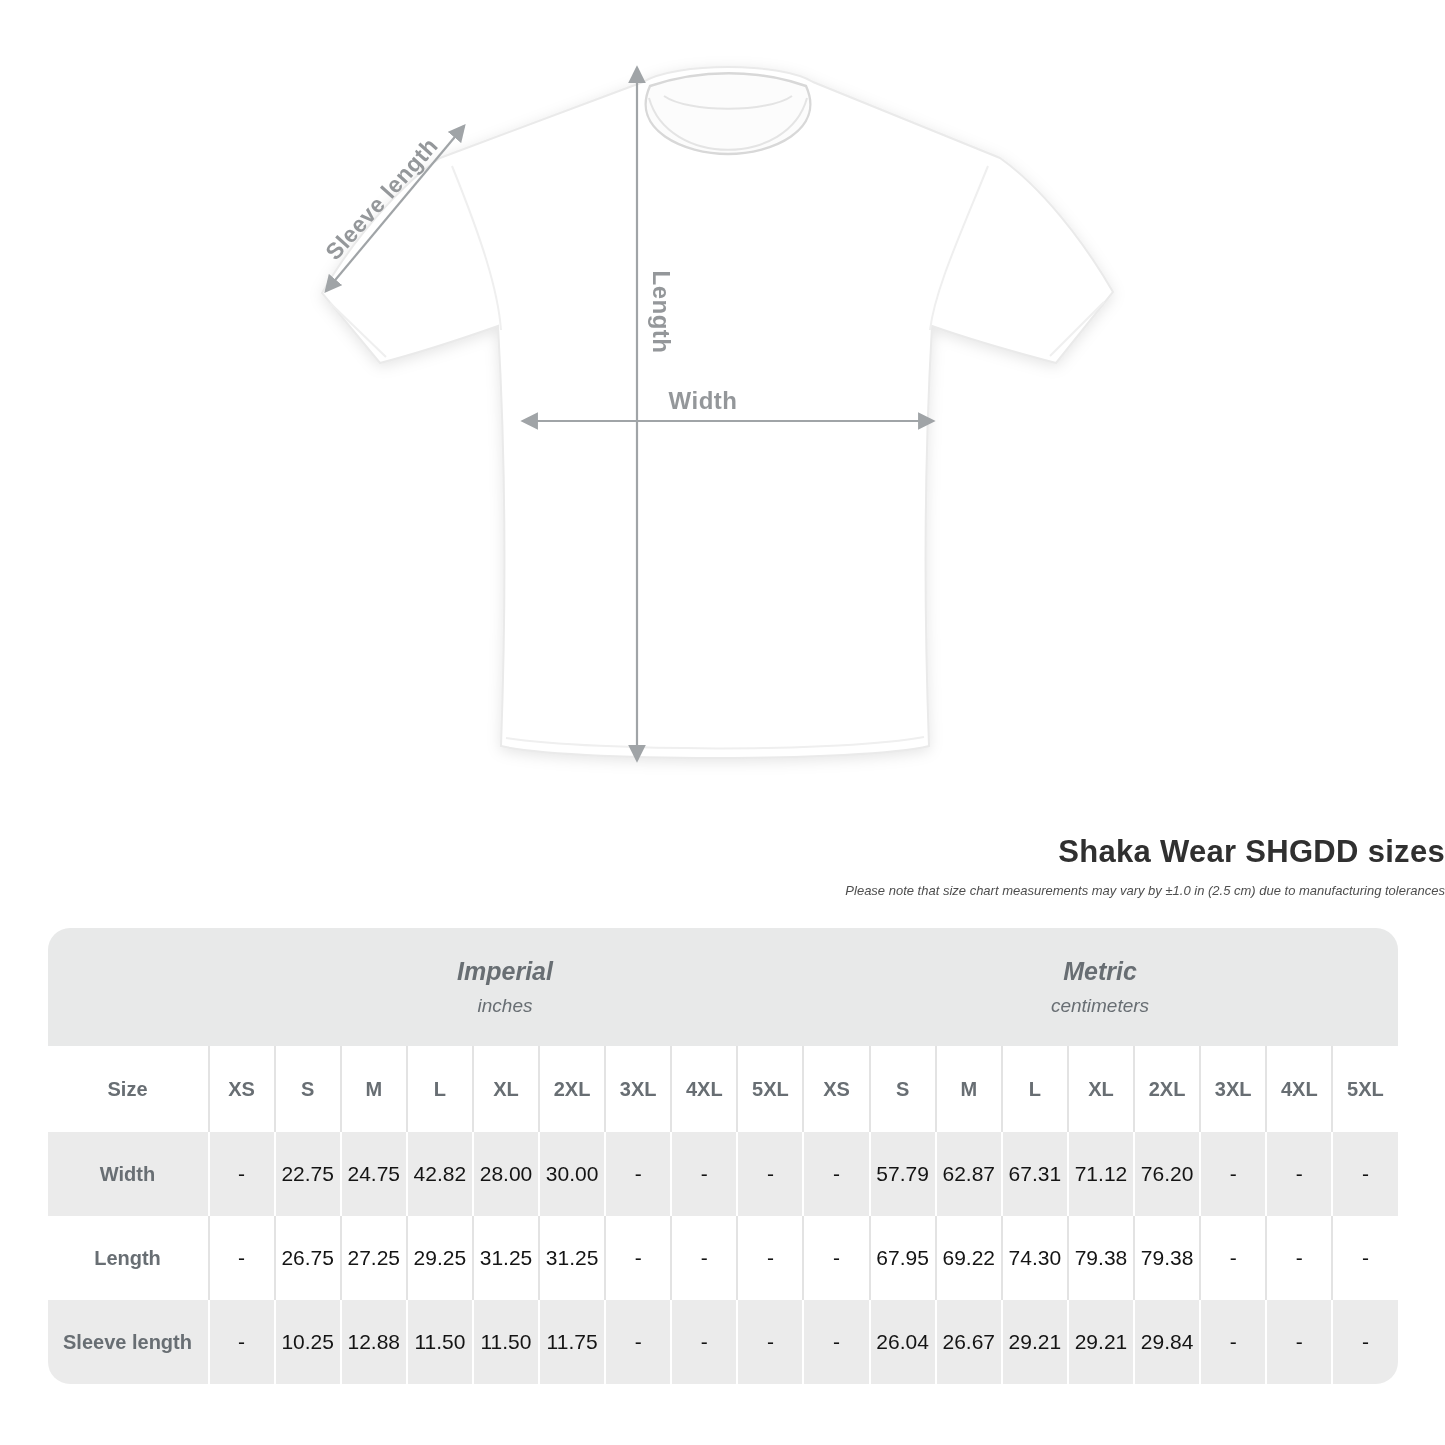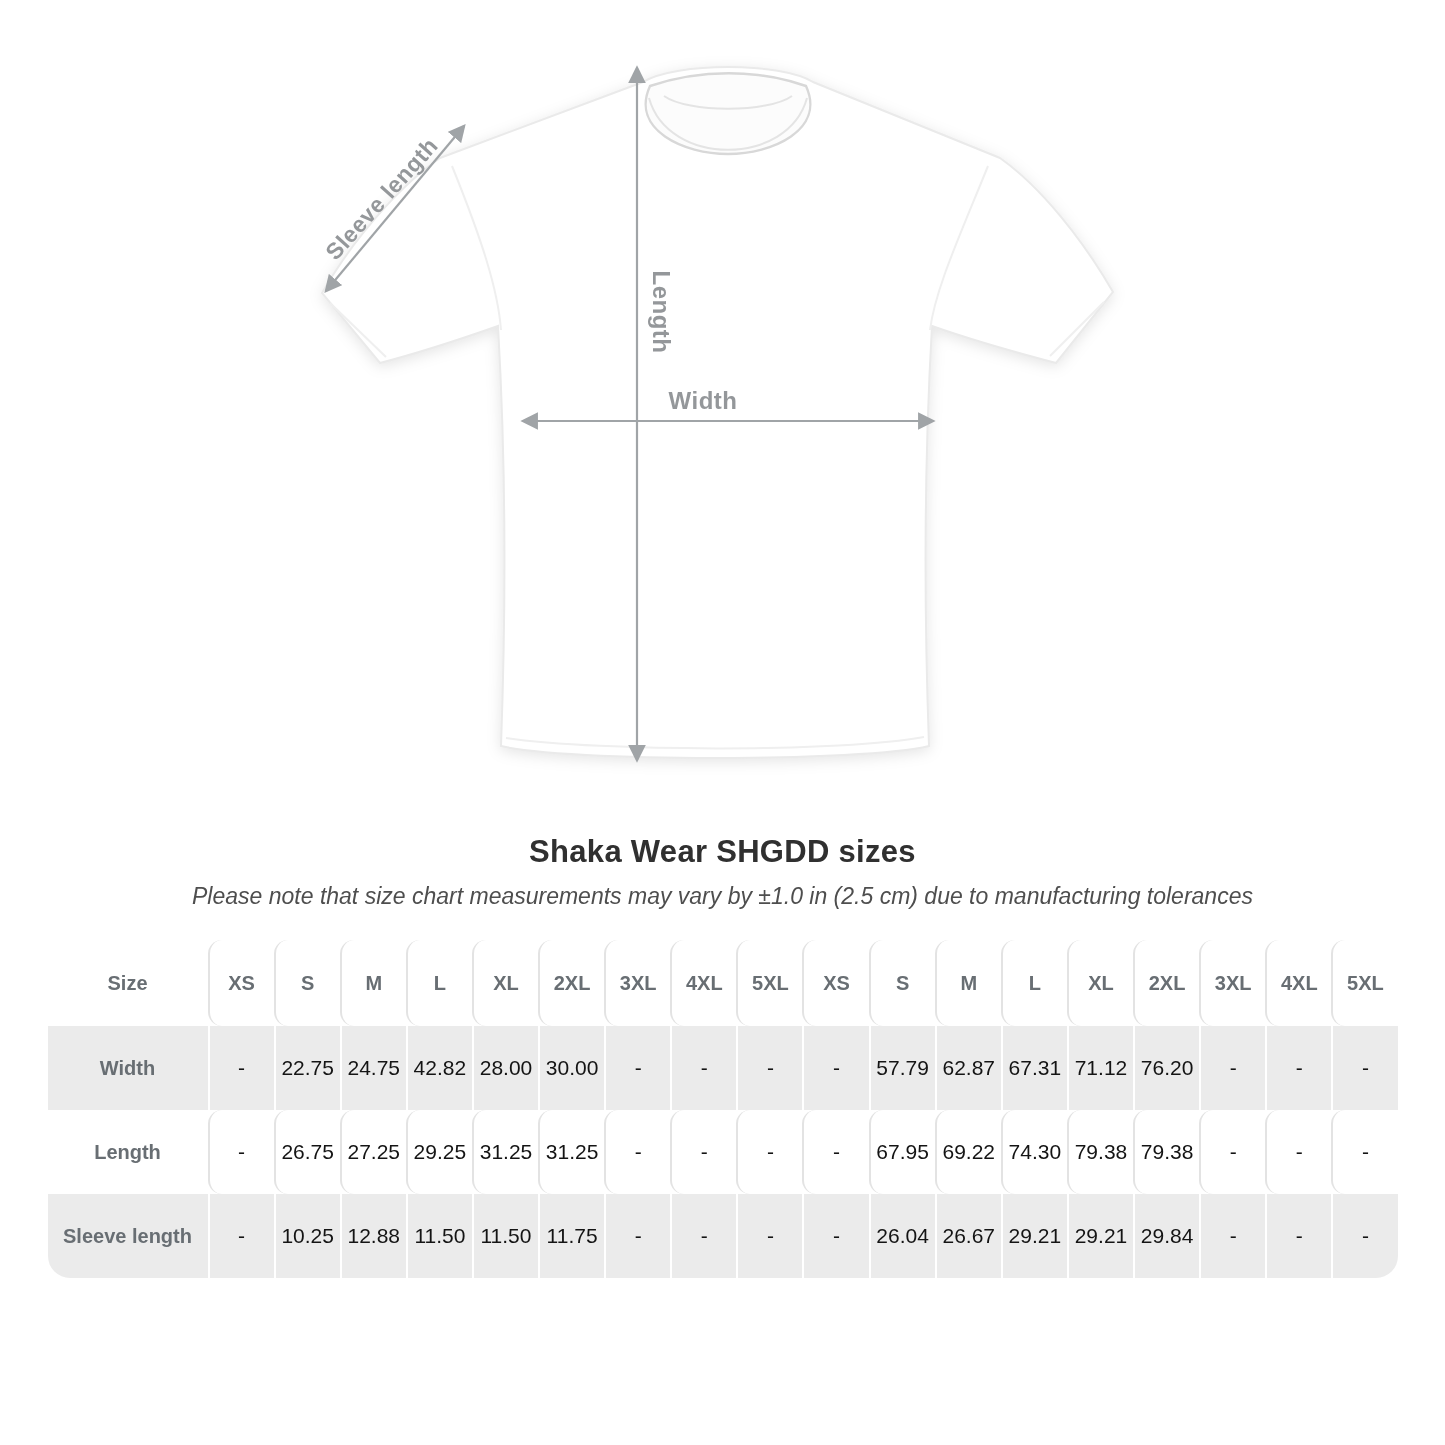--- a/index.html
+++ b/index.html
@@ -31,39 +31,39 @@
   .arrow{stroke:var(--arrow-gray);stroke-width:2.2;fill:none;}
   .arrow-head{fill:var(--arrow-gray);}
   .dim-label{
     position:absolute;font-weight:bold;font-size:24px;color:var(--label-gray);
     white-space:nowrap;letter-spacing:0.5px;
   }
   .dim-label.width{left:703px;top:401px;transform:translate(-50%,-50%);}
   .dim-label.length{left:661px;top:312px;transform:translate(-50%,-50%) rotate(90deg);}
   .dim-label.sleeve{left:382px;top:199px;transform:translate(-50%,-50%) rotate(-48deg);font-size:23px;}
   
-  .title-block{text-align:center;margin-top:16px;}
+  .title-block{text-align:right;margin-top:16px;}
   .chart-title{font-size:31px;font-weight:bold;color:var(--title-dark);letter-spacing:0.3px;}
-  .chart-subtitle{font-size:23px;font-style:italic;color:var(--subtitle-gray);margin-top:13px;}
+  .chart-subtitle{font-size:13px;font-style:italic;color:var(--subtitle-gray);margin-top:13px;}
   
   .table-wrap{
     width:1350px;margin:30px auto 0 auto;border-radius:22px;overflow:hidden;
   }
   table.size-table{width:100%;border-collapse:separate;border-spacing:0;table-layout:fixed;}
   col.c-label{width:160px;}
   td{text-align:center;vertical-align:middle;}
   tr.band-row td{background:var(--band-gray);height:118px;}
   .unit-name{font-size:25px;font-weight:bold;font-style:italic;color:var(--header-text-gray);}
   .unit-sub{font-size:19px;font-style:italic;color:var(--header-text-gray);margin-top:9px;}
   tr.size-row td{background:#ffffff;height:86px;font-weight:bold;font-size:20px;color:var(--header-text-gray);}
   tr.data-row td{height:84px;font-size:21px;color:var(--value-black);}
   tr.data-row td.lbl{font-weight:bold;font-size:20px;color:var(--header-text-gray);}
   tr.r-gray td{background:var(--row-gray);}
   tr.r-white td{background:#ffffff;}
-  tr.r-white td:not(:first-child){border-left:2px solid var(--sep-on-white);border-radius:14px;}
+  tr.r-white td:not(:first-child){border-left:2px solid var(--sep-on-white);}
   tr.r-gray td:not(:first-child){border-left:2px solid #ffffff;}
 </style>
 </head>
 <body>
 
 <div class="figure">
   <svg width="1445" height="818" viewBox="0 0 1445 818">
     <defs>
       <marker id="ah" viewBox="0 0 10 10" refX="8.5" refY="5" markerWidth="8" markerHeight="8" orient="auto-start-reverse">
         <path d="M0,0 L10,5 L0,10 z" class="arrow-head"></path>
@@ -134,20 +134,31 @@
         <col>
         <col>
         <col>
         <col>
         <col>
         <col>
         <col>
         <col>
     </colgroup>
     <tbody>
+        <tr class="band-row">
+      <td></td>
+      <td colspan="9">
+        <div class="unit-name">Imperial</div>
+        <div class="unit-sub">inches</div>
+      </td>
+      <td colspan="9">
+        <div class="unit-name">Metric</div>
+        <div class="unit-sub">centimeters</div>
+      </td>
+    </tr>
     <tr class="size-row r-white">
       <td class="lbl">Size</td>
       <td>XS</td>
       <td>S</td>
       <td>M</td>
       <td>L</td>
       <td>XL</td>
       <td>2XL</td>
       <td>3XL</td>
       <td>4XL</td>

